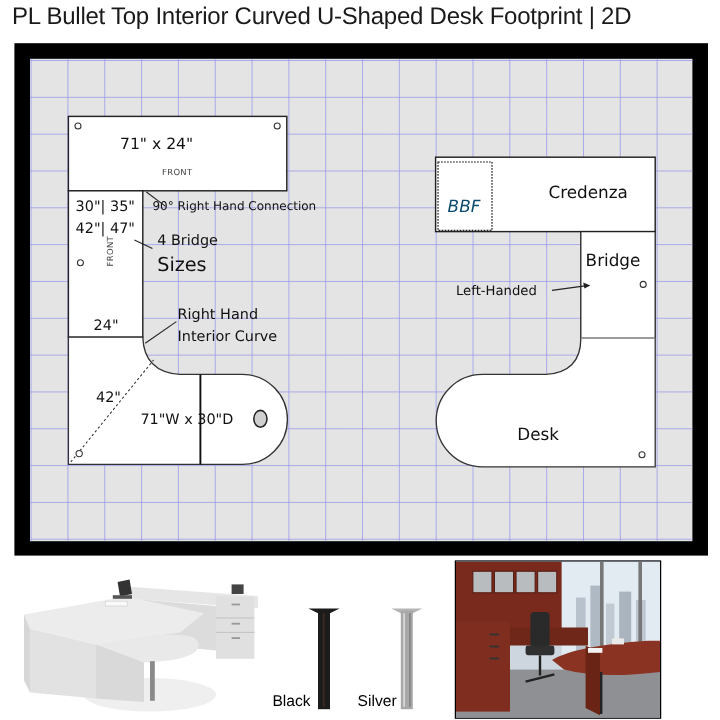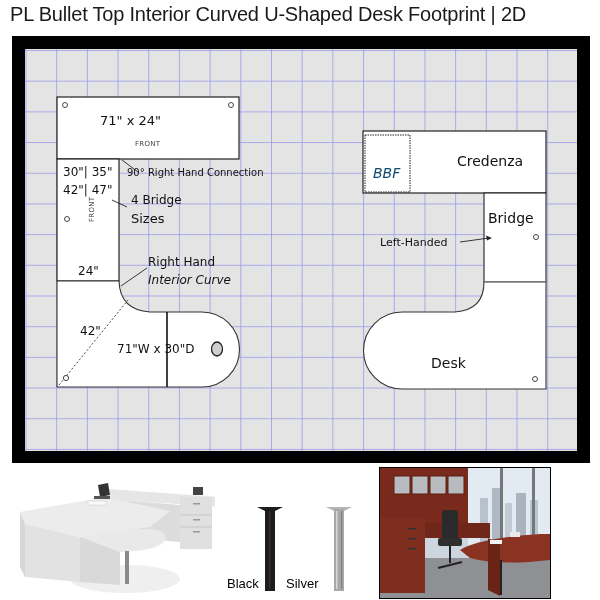--- a/index.html
+++ b/index.html
@@ -66,23 +66,23 @@
 <div class="lbl small" style="left:135px;top:140px;">FRONT</div>
 <div class="lbl" style="left:63px;top:165px;font-size:12px;">30"| 35"</div>
 <div class="lbl" style="left:63px;top:183px;font-size:12px;">42"| 47"</div>
 <div class="lbl small" style="left:88px;top:222px;transform:rotate(-90deg);transform-origin:left top;">FRONT</div>
 <div class="lbl" style="left:78px;top:264px;font-size:12px;">24"</div>
 <div class="lbl" style="left:80px;top:324px;font-size:12px;">42"</div>
 <div class="lbl" style="left:117px;top:342px;font-size:12px;">71"W x 30"D</div>
 
 <div class="lbl" style="left:127px;top:167px;font-size:10px;">90° Right Hand Connection</div>
 <div class="lbl" style="left:131px;top:193px;font-size:12px;">4 Bridge</div>
-<div class="lbl" style="left:131px;top:211px;font-size:13px;">Sizes</div>
+<div class="lbl" style="left:131px;top:211px;font-size:16px;">Sizes</div>
 <div class="lbl" style="left:148px;top:255px;font-size:12px;">Right Hand</div>
-<div class="lbl" style="left:148px;top:273px;font-size:12px;font-style:italic;">Interior Curve</div>
+<div class="lbl" style="left:148px;top:273px;font-size:12px;">Interior Curve</div>
 
 <div class="lbl" style="left:373px;top:165px;font-size:14px;color:#0c4a6e;font-style:italic;">BBF</div>
 <div class="lbl bold" style="left:457px;top:153px;font-size:14px;">Credenza</div>
 <div class="lbl bold" style="left:488px;top:210px;font-size:14px;">Bridge</div>
 <div class="lbl" style="left:380px;top:236px;font-size:11px;">Left-Handed</div>
 <div class="lbl bold" style="left:431px;top:343px;font-size:14px;margin-top:12px;">Desk</div>
 
 <svg class="photo-desk" viewBox="0 0 205 130">
 
   <ellipse cx="115" cy="112" rx="55" ry="14" fill="#efefef"></ellipse>
@@ -117,21 +117,21 @@
   <rect x="10" y="6" width="10" height="82" fill="#1c1c1c"></rect>
   <rect x="14" y="8" width="1.5" height="78" fill="#3a2a22"></rect>
 </svg>
 <svg class="leg" style="left:324px;top:503px;" width="30" height="90" viewBox="0 0 30 90">
   <path d="M2 4 L28 4 L20 8 L10 8 Z" fill="#b5b5b5"></path>
   <rect x="10" y="6" width="10" height="82" fill="#a8a8a8"></rect>
   <rect x="12" y="8" width="1.5" height="78" fill="#d8d8d8"></rect>
   <rect x="17" y="8" width="1.2" height="78" fill="#7f7f7f"></rect>
 </svg>
 <div class="leg-label" style="left:227px;top:576px;">Black</div>
-<div class="leg-label" style="left:286px;top:576px;">Silver</div>
+<div class="leg-label" style="left:298px;top:576px;">Silver</div>
 
 <div class="photo-box">
   <svg width="170" height="130" viewBox="0 0 170 130">
 
     <rect x="0" y="0" width="170" height="130" fill="#cdd6df"></rect>
     <rect x="88" y="0" width="82" height="80" fill="#e3ebf2"></rect>
     <rect x="100" y="30" width="8" height="45" fill="#b8c2cc"></rect>
     <rect x="112" y="20" width="9" height="55" fill="#aeb9c4"></rect>
     <rect x="125" y="35" width="7" height="40" fill="#c1cad3"></rect>
     <rect x="136" y="25" width="10" height="50" fill="#a9b4bf"></rect>

